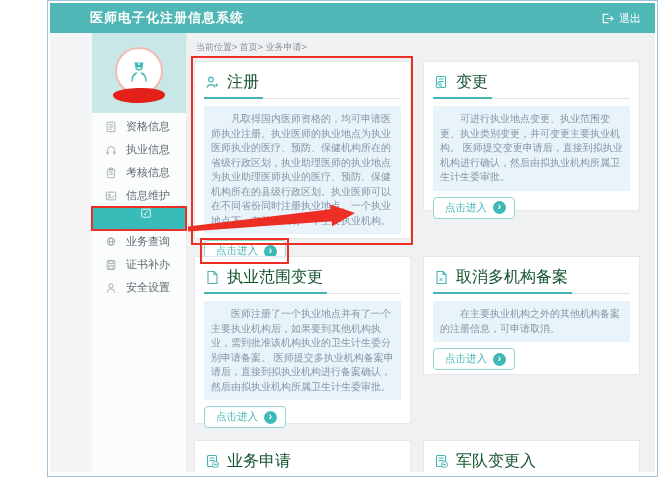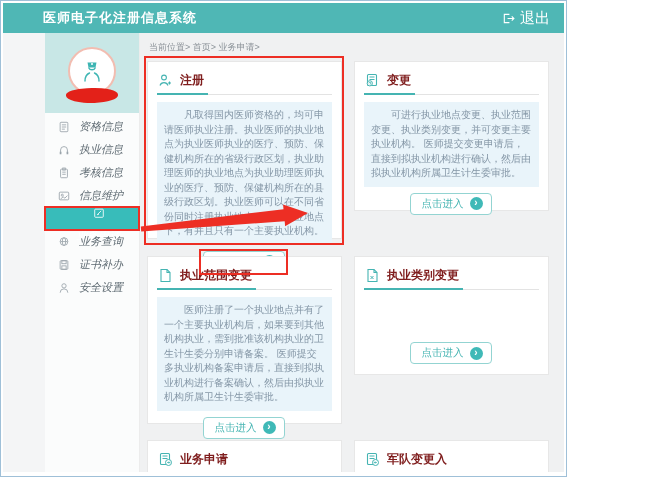--- a/index.html
+++ b/index.html
@@ -1,54 +1,54 @@
 <!DOCTYPE html>
 <html><head>
 <meta charset="utf-8">
 <style>
   * { margin:0; padding:0; box-sizing:border-box; }
   html,body { width:667px; height:477px; }
   body { font-family:"Liberation Sans", sans-serif; background:#fff; }
 
-  .frame { position:relative; width:567px; height:477px; border:1px solid #9fc0d8; background:#fff; overflow:hidden; }
+  .frame { position:relative; width:611px; height:477px; border:1px solid #9fc0d8; background:#fff; overflow:hidden;margin-left:47px; }
   .inner { position:absolute; left:2px; top:2px; right:2px; bottom:2px; overflow:hidden; }
 
   
   .header { height:30px; background:#4fb7b5; display:flex; align-items:center; color:#fff; padding:0 14px 0 40px; }
   .header-title { font-size:13px; font-weight:bold; letter-spacing:1px; }
   .header-spacer { flex:1; }
-  .logout { display:flex; align-items:center; gap:5px; font-size:15px; cursor:pointer; }
+  .logout { display:flex; align-items:center; gap:5px; font-size:11px; cursor:pointer; }
   .logout svg { display:block; }
 
   
   .page-body { display:flex; height:439px; background:#f0f1f2; }
   .gutter { width:42px; background:#f4f5f6; }
-  .sidebar { width:95px; background:#fbfcfc; display:flex; flex-direction:column; border-right:1px solid #ececec;font-style:italic; }
+  .sidebar { width:95px; background:#fbfcfc; display:flex; flex-direction:column; border-right:1px solid #ececec; }
   .avatar-box { height:80px; background:#c8e7e6; position:relative; display:flex; justify-content:center; }
   .avatar { position:absolute; top:14px; width:48px; height:48px; border-radius:50%; background:#fff; border:2px solid #f2bdb1; display:flex; align-items:center; justify-content:center; }
   .redaction { position:absolute; top:55px; width:52px; height:15px; background:#e32119; border-radius:45% 55% 50% 60%; transform:rotate(-2deg); }
   .menu { padding-top:2px; }
   .menu-item { height:23px; display:flex; align-items:center; gap:9px; padding-left:13px; font-size:11px; color:#5e6a72; cursor:pointer; }
   .menu-item svg { flex:0 0 auto; color:#9aa4ab; }
   .menu-item.active { background:#38bcba; color:#fff; outline:2px solid #ed2e24; outline-offset:-1px;flex-direction:column; }
   .menu-item.active svg { color:#fff; }
 
   
   .content { flex:1; padding:8px 15px 0 7px; overflow:hidden; }
   .breadcrumb { font-size:9px; color:#8b9298; margin:0 0 7px 2px; }
   .breadcrumb span { cursor:default; }
   .cols { display:flex; gap:12px; }
   .col { width:224px; display:flex; flex-direction:column; }
 
   .card { background:#fff; border:1px solid #e7e7e7; padding:8px 9px; display:flex; flex-direction:column; position:relative; }
   .card-title-row { display:flex; align-items:flex-end; border-bottom:1px solid #e3e3e3; padding-bottom:0; }
   .card-title-inner { display:inline-flex; align-items:center; gap:7px; border-bottom:2px solid #45b4b2; padding:2px 4px 4px 1px; margin-bottom:-1px; }
-  .card-title { font-size:12px; font-weight:bold; color:#7f1d1d; }
+  .card-title { font-size:16px; font-weight:normal; color:#14532d; }
   .card-body { margin-top:7px; background:#e9f4fa; padding:6px 7px; font-size:10px; line-height:1.45; color:#8496a6; text-indent:2em; }
-  .btn-row { margin-top:auto; display:flex; justify-content:center; padding:6px 2px 2px 0; }
+  .btn-row { margin-top:auto; display:flex; justify-content:flex-start; padding:6px 2px 2px 0; }
   .enter-btn { position:relative; display:inline-flex; align-items:center; gap:6px; border:1px solid #93d4d2; border-radius:4px; background:#fff; padding:3px 8px 3px 11px; font-size:10.5px; color:#47b5b3; cursor:pointer; font-family:"Liberation Sans", sans-serif; }
   .circle-arrow { width:13px; height:13px; border-radius:50%; background:#3fb9b7; color:#fff; font-size:10px; line-height:12px; text-align:center; font-weight:bold; }
 
   
   .ann-rect { position:absolute; border:2px solid #ed2e24; pointer-events:none; z-index:20; }
   .ann-card { left:-4px; top:-6px; right:-3px; bottom:-7px; }
   .ann-btn { left:-5px; top:-3px; right:-4px; bottom:-3px; }
   .arrow-overlay { position:absolute; left:0; top:0; width:667px; height:477px; z-index:30; pointer-events:none; }
 
   .h175{height:178px;} .mb17{margin-bottom:17px;}
@@ -247,23 +247,24 @@
             </div>
 
             <div class="card h119 mb65">
               <div class="card-title-row">
                 <span class="card-title-inner">
                   <svg width="15" height="15" viewBox="0 0 15 15">
                       <path d="M3 1.5h6l3 3v9H3z" fill="none" stroke="#45b4b2" stroke-width="1.1"></path>
                       <path d="M9 1.5v3h3" fill="none" stroke="#45b4b2" stroke-width="1.1"></path>
                       <path d="M5.5 8l3 3M8.5 8l-3 3" stroke="#45b4b2" stroke-width="1"></path>
                     </svg>
-                  <span class="card-title">执业类别变更</span>
-                </span>
-              </div>
+                  <span class="card-title">取消多机构备案</span>
+                </span>
+              </div>
+              <p class="card-body">在主要执业机构之外的其他机构备案的注册信息，可申请取消。</p>
               <div class="btn-row">
                 <button class="enter-btn">
                   <span>点击进入</span>
                   <span class="circle-arrow">›</span>
                 </button>
               </div>
             </div>
 
             <div class="card h60">
               <div class="card-title-row">

